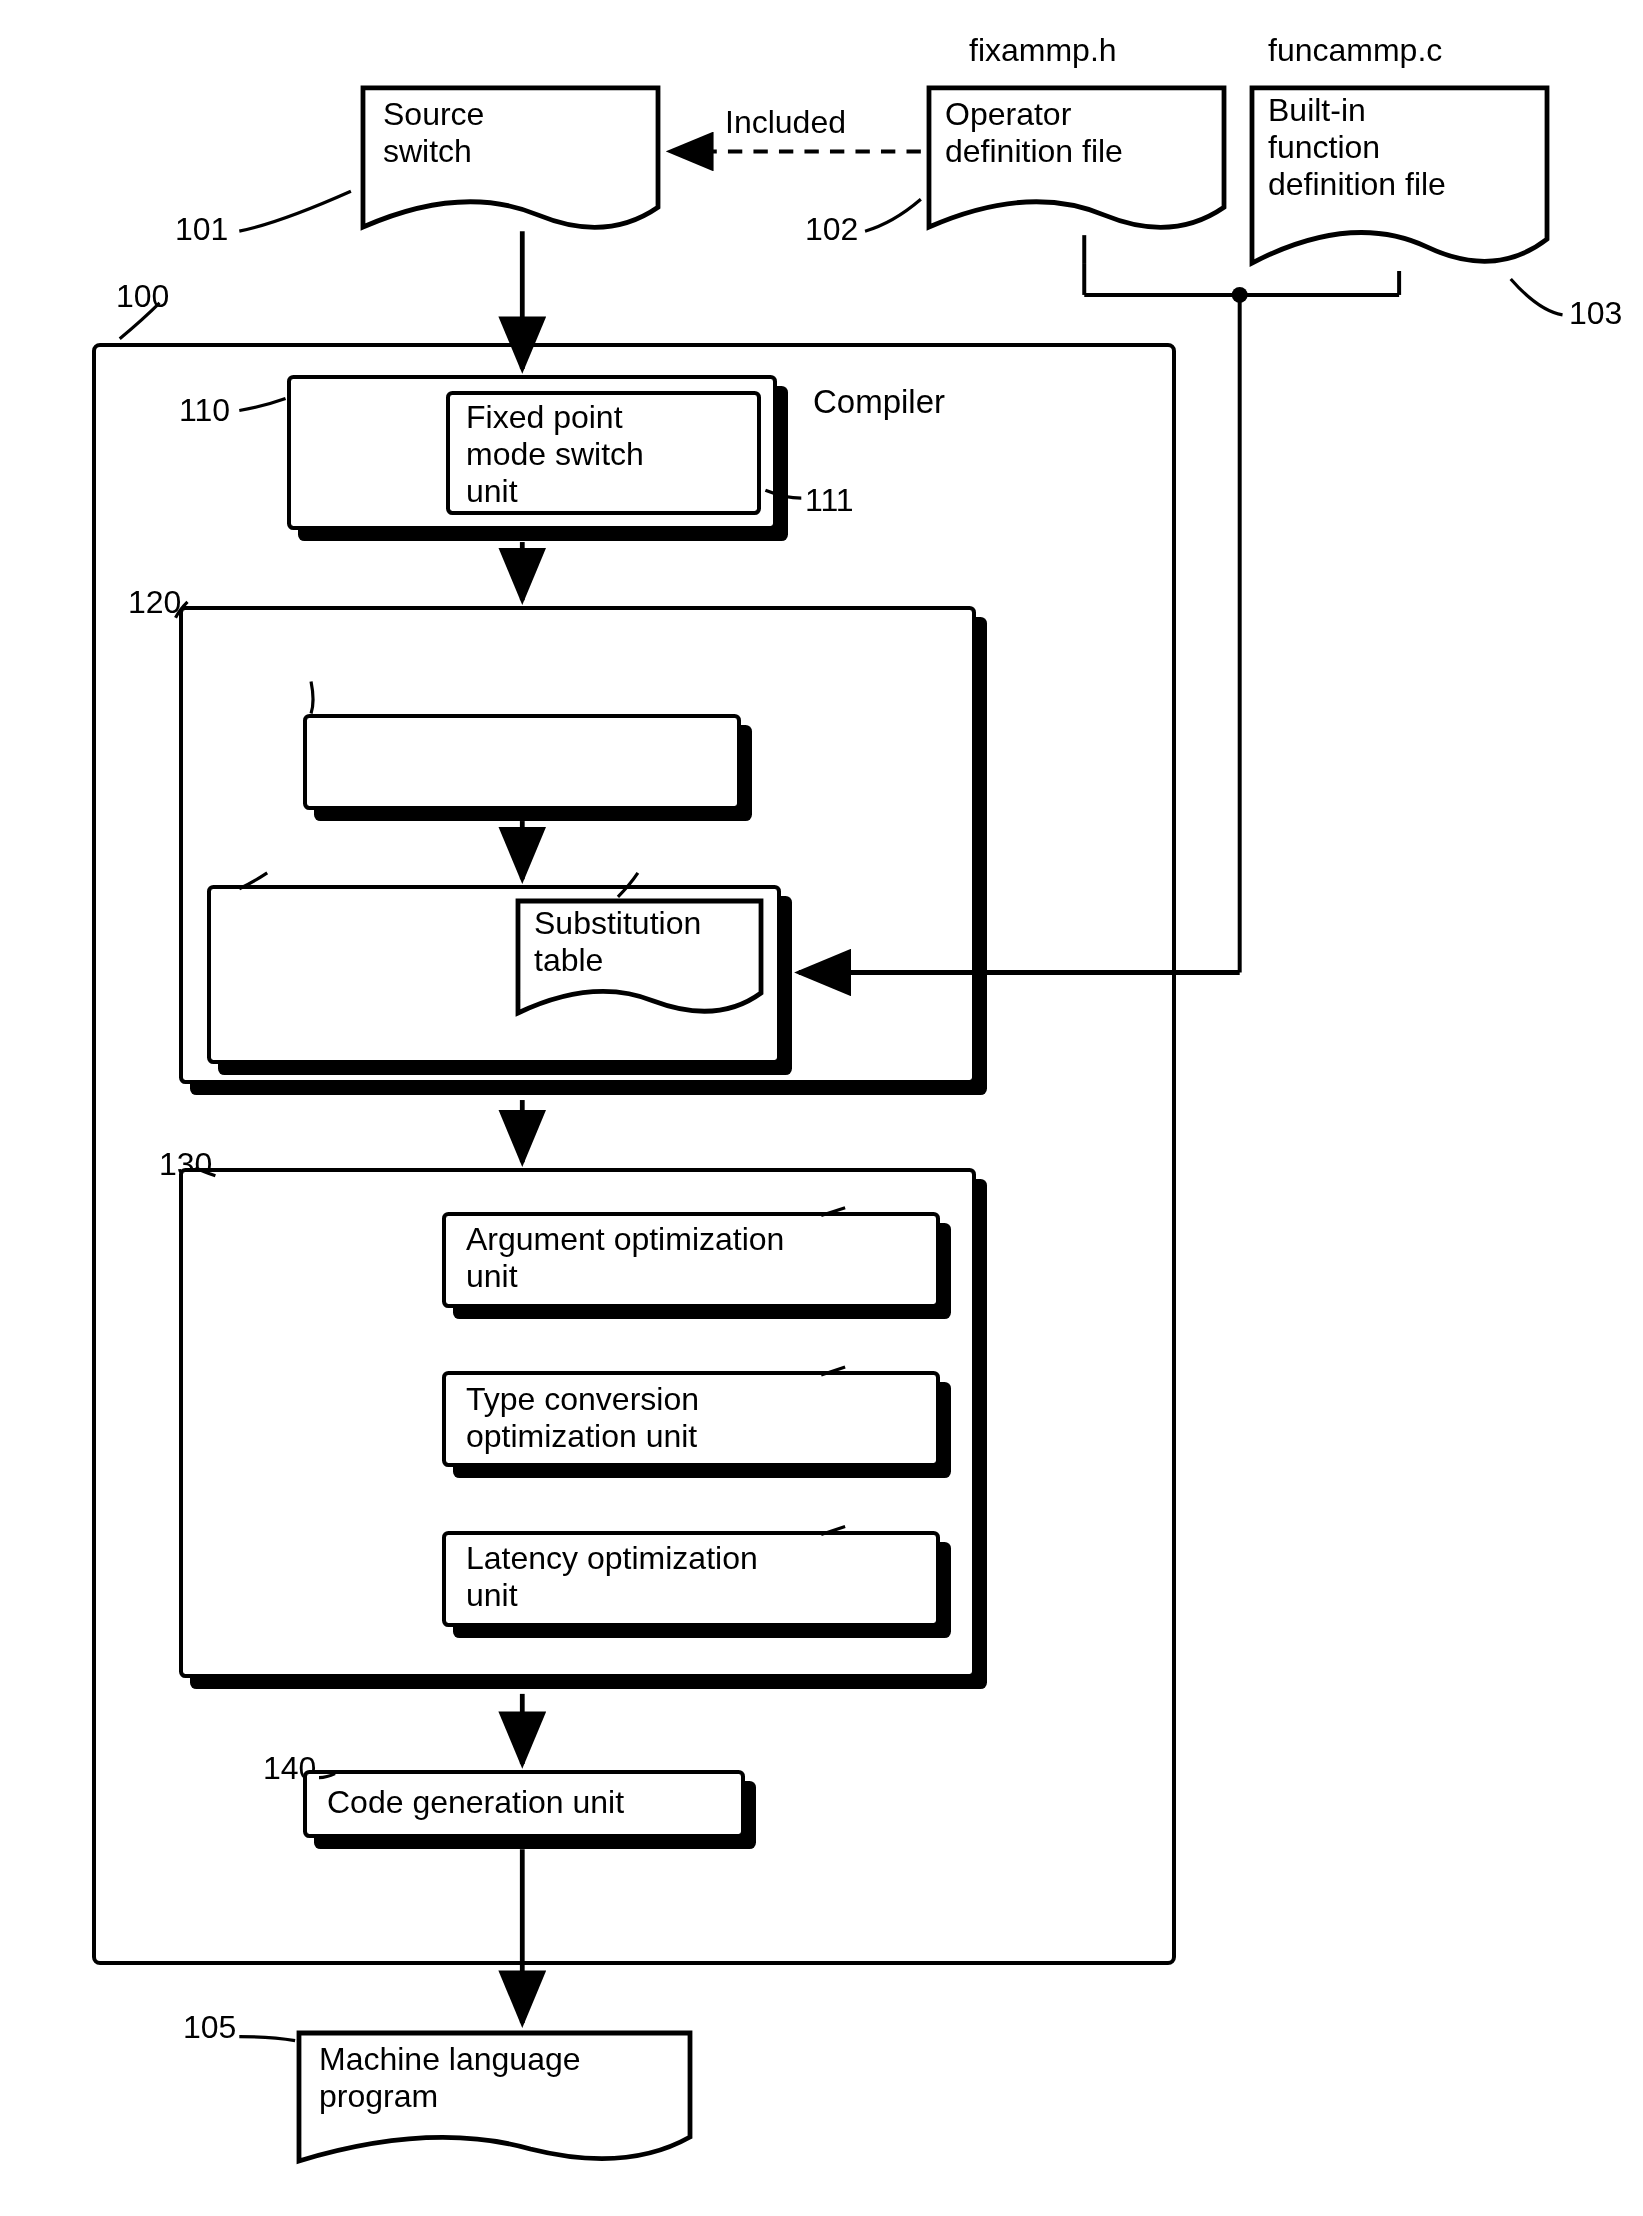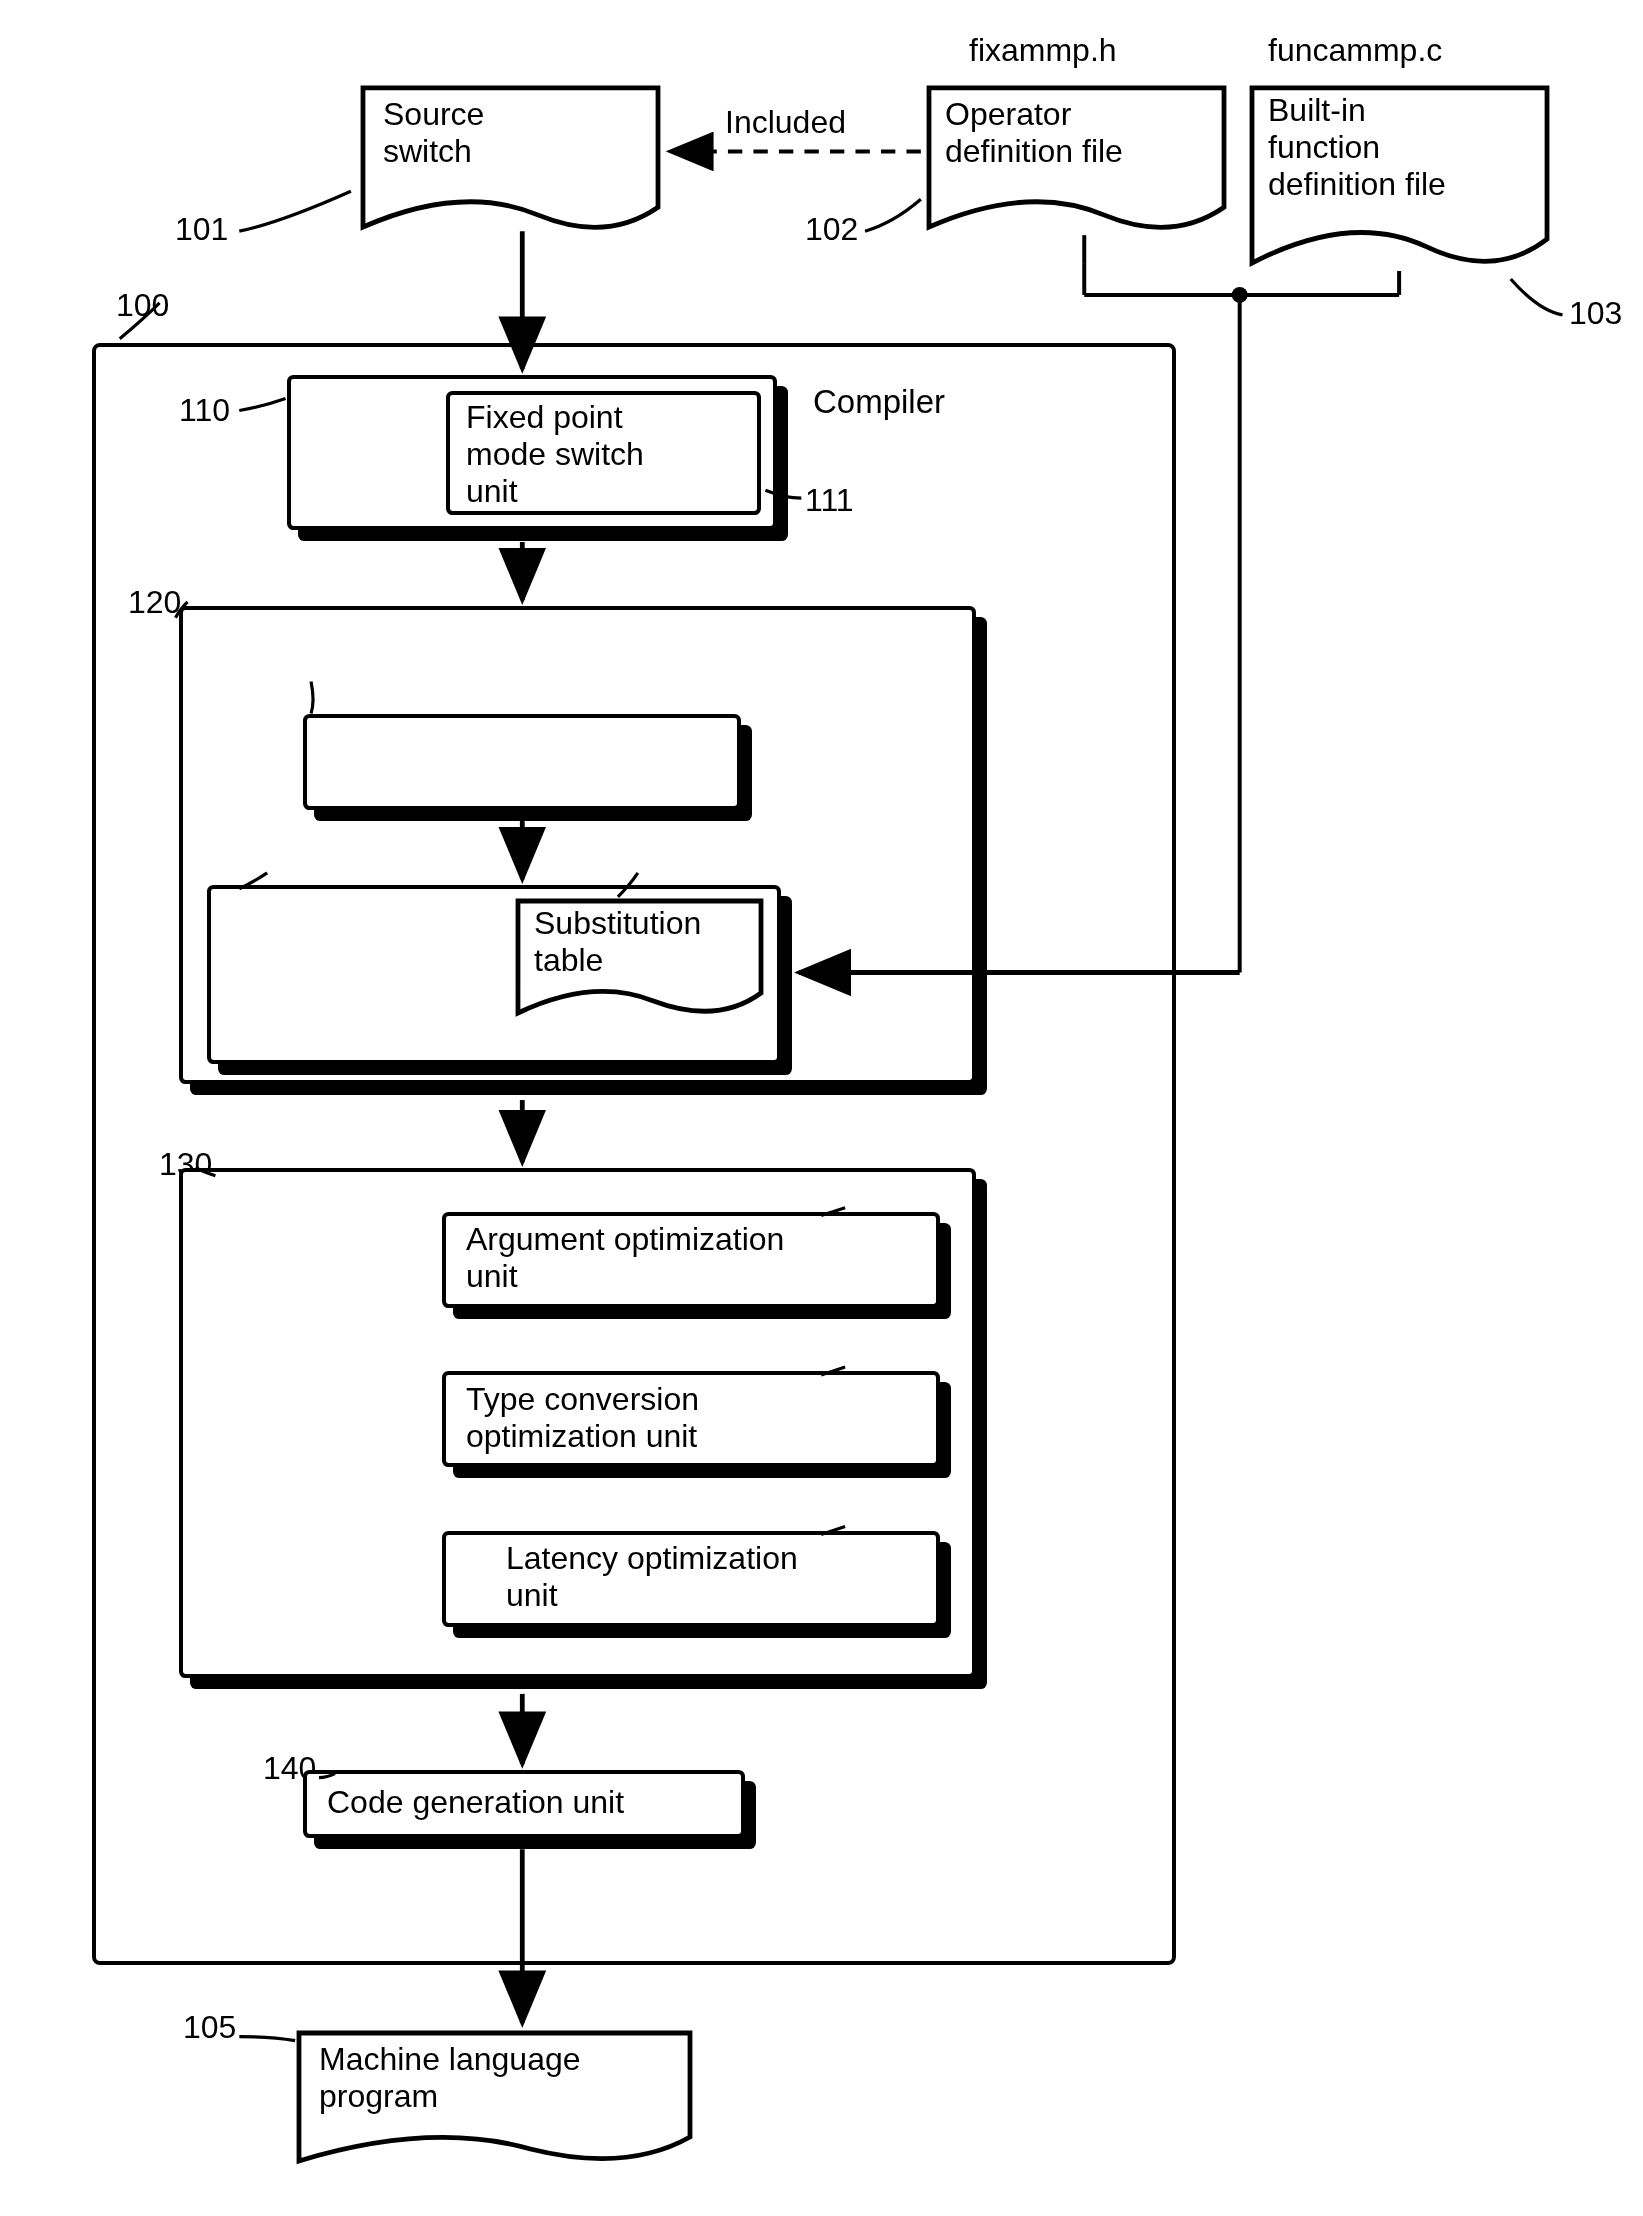--- a/index.html
+++ b/index.html
@@ -128,40 +128,40 @@
 
   <div class="shadow-box" style="left:442px; top:1212px; width:498px; height:96px; z-index:2;"></div>
   <div class="label" style="left:466px; top:1221px; white-space:pre; z-index:2;">Argument optimization
 unit</div>
 
   <div class="shadow-box" style="left:442px; top:1371px; width:498px; height:96px; z-index:2;"></div>
   <div class="label" style="left:466px; top:1381px; white-space:pre; z-index:2;">Type conversion
 optimization unit</div>
 
   <div class="shadow-box" style="left:442px; top:1531px; width:498px; height:96px; z-index:2;"></div>
-  <div class="label" style="left:466px; top:1540px; white-space:pre; z-index:2;margin-left:40px;">Latency optimization
+  <div class="label" style="left:466px; top:1540px; white-space:pre; z-index:2;">Latency optimization
 unit</div>
 
   <div class="shadow-box" style="left:303px; top:1770px; width:442px; height:68px; z-index:2;"></div>
   <div class="label" style="left:327px; top:1784px; z-index:2;">Code generation unit</div>
 
   <div class="doc-shape" style="left:295px; top:2029px; width:399px; height:140px;">
     <svg viewBox="0 0 500 175" preserveAspectRatio="none">
       <path d="M5 5 H495 V135 Q415 180 295 150 Q170 115 5 165 Z" fill="#fff" stroke="#000" stroke-width="6"></path>
     </svg>
   </div>
   <div class="doc-text" style="left:319px; top:2041px; white-space:pre;">Machine language
 program</div>
 
   <div class="label" style="left:725px; top:104px;">Included</div>
 
   <div class="ref-label" style="left:175px; top:211px;">101</div>
   <div class="ref-label" style="left:805px; top:211px;">102</div>
   <div class="ref-label" style="left:1569px; top:295px;">103</div>
-  <div class="ref-label" style="left:116px; top:287px;">100</div>
+  <div class="ref-label" style="left:116px; top:278px;">100</div>
   <div class="ref-label" style="left:179px; top:392px;">110</div>
   <div class="ref-label" style="left:805px; top:482px;">111</div>
   <div class="ref-label" style="left:128px; top:584px;">120</div>
   <div class="ref-label" style="left:255px; top:652px;">121</div>
   <div class="ref-label" style="left:211px; top:841px;">122</div>
   <div class="ref-label" style="left:642px; top:841px;">122a</div>
   <div class="ref-label" style="left:159px; top:1146px;">130</div>
   <div class="ref-label" style="left:849px; top:1190px;">131</div>
   <div class="ref-label" style="left:849px; top:1350px;">132</div>
   <div class="ref-label" style="left:849px; top:1509px;">133</div>

